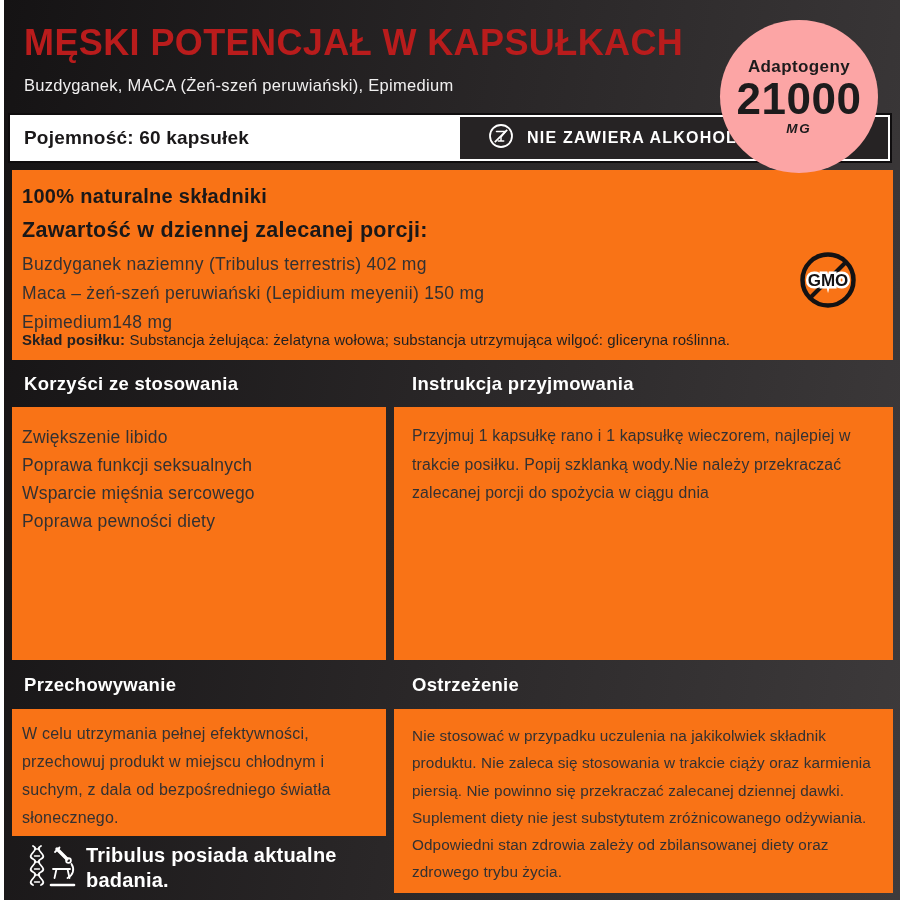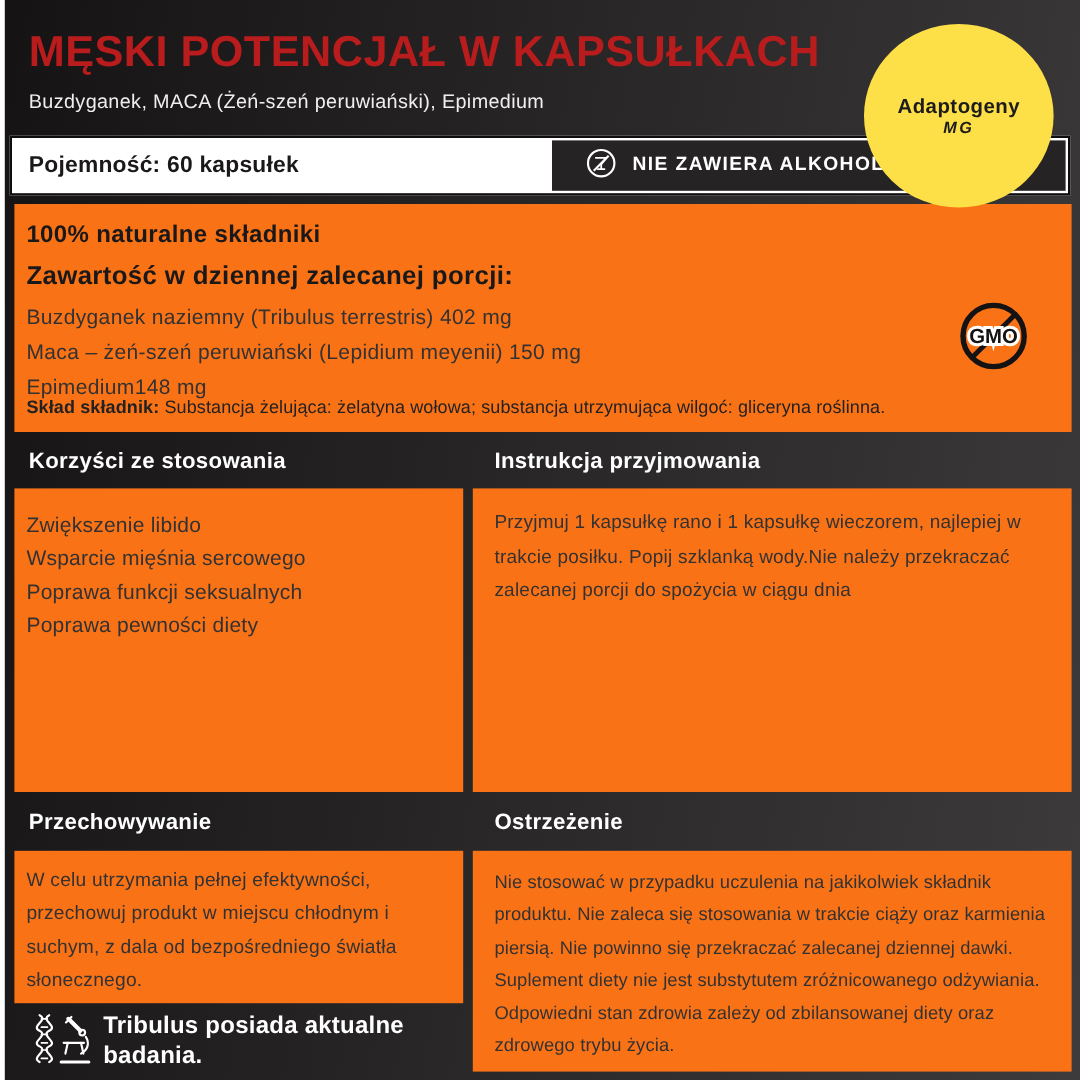--- a/index.html
+++ b/index.html
@@ -12,21 +12,21 @@
     position:absolute;left:4px;top:0;width:896px;height:900px;
     background:linear-gradient(100deg,#151314 0%,#2a2728 50%,#3e3b3c 100%);
   }
   .abs{position:absolute;}
   
   .title{left:24px;top:22px;color:#b91c1c;font-size:36px;font-weight:800;letter-spacing:.4px;white-space:nowrap;}
   .subtitle{left:24px;top:76px;color:#f0efef;font-size:16.5px;letter-spacing:.3px;white-space:nowrap;}
   
   .badge{
     left:720px;top:20px;width:158px;height:153px;border-radius:50%;
-    background:#fde047;z-index:6;display:flex;flex-direction:column;
+    background:#fca5a5;z-index:6;display:flex;flex-direction:column;
     align-items:center;justify-content:center;text-align:center;color:#1d1b1c;
   }
   .badge-line1{font-size:17px;font-weight:700;letter-spacing:.4px;}
   .badge-value{font-size:44px;font-weight:900;line-height:1.02;letter-spacing:.5px;}
   .badge-unit{font-size:13.5px;font-weight:700;letter-spacing:2px;font-style:italic;}
   
   .cap-bar{left:8px;top:113px;width:884px;height:50px;background:#ffffff;border:2px solid #0f0d0e;box-sizing:border-box;}
   .cap-label{position:absolute;left:14px;top:50%;transform:translateY(-50%);font-size:19px;font-weight:800;color:#1a1819;letter-spacing:.2px;white-space:nowrap;}
   .no-alc{position:absolute;left:450px;right:2px;top:2px;bottom:2px;background:#262324;display:flex;align-items:center;gap:13px;padding-left:28px;color:#ffffff;}
   .no-alc-label{font-size:16px;font-weight:600;letter-spacing:1.2px;white-space:nowrap;}
@@ -64,20 +64,21 @@
 <body>
 
 <div class="root">
   <div class="panel"></div>
 
   <div class="abs title">MĘSKI POTENCJAŁ W KAPSUŁKACH</div>
   <div class="abs subtitle">Buzdyganek, MACA (Żeń-szeń peruwiański), Epimedium</div>
 
   <div class="abs badge">
     <div class="badge-line1">Adaptogeny</div>
+    <div class="badge-value">21000</div>
     <div class="badge-unit">MG</div>
   </div>
 
   <div class="abs cap-bar">
     <div class="cap-label">Pojemność: 60 kapsułek</div>
     <div class="no-alc">
       <span>
         <svg viewBox="0 0 26 26" width="26" height="26" aria-hidden="true">
           <circle cx="13" cy="13" r="11" fill="none" stroke="#ffffff" stroke-width="1.8"></circle>
           <path d="M8.5 8.5 h9 l-4.5 5.5 v4 m-2.7 0 h5.4" fill="none" stroke="#ffffff" stroke-width="1.5" stroke-linejoin="round" stroke-linecap="round"></path>
@@ -90,41 +91,41 @@
 
   <div class="abs wbox main-box">
     <div class="nat-heading">100% naturalne składniki</div>
     <div class="portion-heading">Zawartość  w dziennej zalecanej porcji:</div>
     <div class="ing-list">
       <div class="ing-line">Buzdyganek naziemny (Tribulus terrestris) 402 mg</div>
       <div class="ing-line">Maca – żeń-szeń peruwiański (Lepidium meyenii) 150 mg</div>
       <div class="ing-line">Epimedium148 mg</div>
     </div>
     <div class="cap-comp">
-      <b>Skład składnik:</b>
+      <b>Skład posiłku:</b>
       <span>Substancja żelująca: żelatyna wołowa; substancja utrzymująca wilgoć: gliceryna roślinna.</span>
     </div>
   </div>
 
   <div class="abs gmo-icon">
     <svg viewBox="0 0 60 60" width="60" height="60" aria-hidden="true">
       <circle cx="30" cy="30" r="25.5" fill="none" stroke="#141213" stroke-width="4.5"></circle>
       <line x1="12.5" y1="47.5" x2="47.5" y2="12.5" stroke="#141213" stroke-width="4"></line>
       <text x="30" y="36" text-anchor="middle" font-size="17" font-weight="800" fill="#141213" stroke="#ffffff" stroke-width="5" paint-order="stroke">GMO</text>
     </svg>
   </div>
 
   <div class="abs band-heading h-benefits">Korzyści ze stosowania</div>
   <div class="abs band-heading h-instructions">Instrukcja przyjmowania</div>
 
   <div class="abs wbox box-benefits">
     <div class="benefit-list">
       <div class="benefit-item">Zwiększenie libido</div>
+      <div class="benefit-item">Poprawa funkcji seksualnych</div>
       <div class="benefit-item">Wsparcie mięśnia sercowego</div>
-      <div class="benefit-item">Poprawa funkcji seksualnych</div>
       <div class="benefit-item">Poprawa pewności diety</div>
     </div>
   </div>
 
   <div class="abs wbox box-instructions">
     <p>Przyjmuj 1 kapsułkę rano i 1 kapsułkę wieczorem, najlepiej w trakcie posiłku. Popij szklanką wody.Nie należy przekraczać zalecanej porcji do spożycia w ciągu dnia</p>
   </div>
 
   <div class="abs band-heading h-storage">Przechowywanie</div>
   <div class="abs wbox box-storage">

